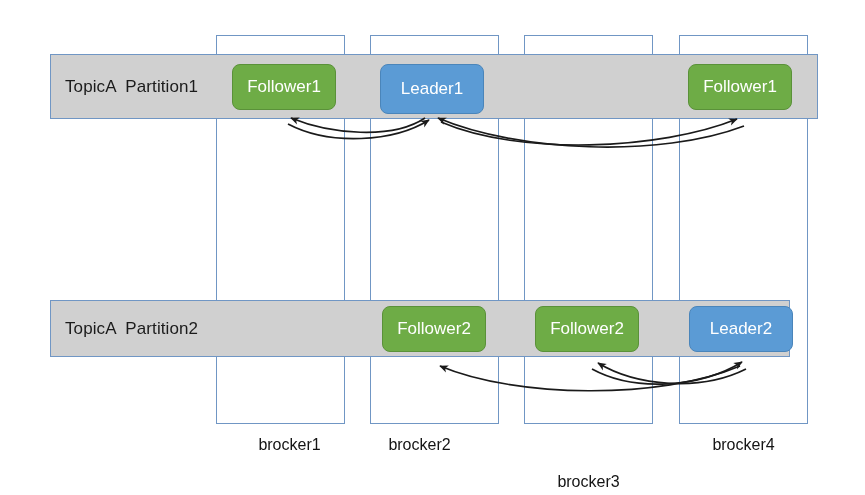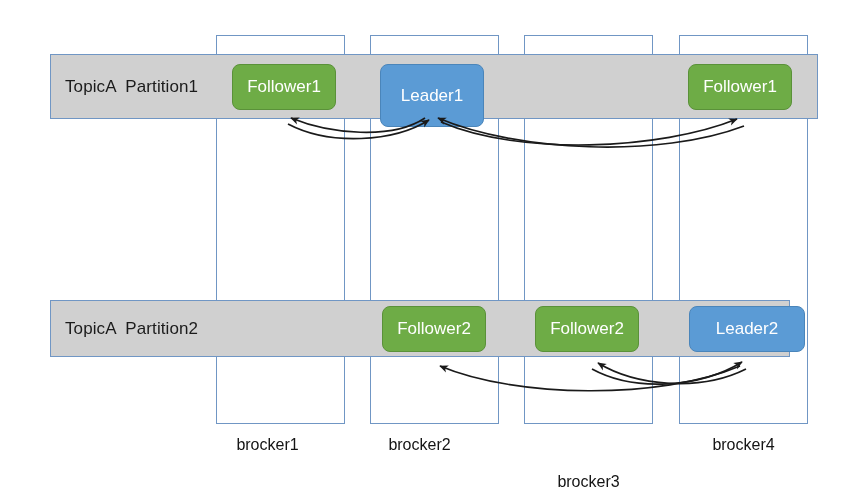--- a/index.html
+++ b/index.html
@@ -104,34 +104,34 @@
     <span class="partition-label">TopicA  Partition1</span>
   </div>
 
   <div class="partition-band" style="left:50px; top:300px; width:740px; height:57px;">
     <span class="partition-label">TopicA  Partition2</span>
   </div>
 
   <div class="node green" style="left:232px; top:64px; width:104px; height:46px;">
     <span>Follower1</span>
   </div>
-  <div class="node blue" style="left:380px; top:64px; width:104px; height:63px;">
+  <div class="node blue" style="left:380px; top:64px; width:104px; height:50px;">
     <span>Leader1</span>
   </div>
   <div class="node green" style="left:688px; top:64px; width:104px; height:46px;">
     <span>Follower1</span>
   </div>
 
   <div class="node green" style="left:382px; top:306px; width:104px; height:46px;">
     <span>Follower2</span>
   </div>
   <div class="node green" style="left:535px; top:306px; width:104px; height:46px;">
     <span>Follower2</span>
   </div>
-  <div class="node blue" style="left:689px; top:306px; width:116px; height:46px;">
+  <div class="node blue" style="left:689px; top:306px; width:104px; height:46px;">
     <span>Leader2</span>
   </div>
 
   <svg id="arrows" viewBox="0 0 865 495" xmlns="http://www.w3.org/2000/svg">
     <defs>
       <marker id="ah" markerWidth="11" markerHeight="11" refX="8.6" refY="4.2" orient="auto" markerUnits="userSpaceOnUse">
         <path d="M0.6,0.4 L9.4,4.2 L0.6,8.0 L3.0,4.2 Z" fill="#1a1a1a"></path>
       </marker>
     </defs>
 
@@ -141,18 +141,18 @@
     <path d="M 441 122 C 520 156, 660 150, 737 119" fill="none" stroke="#1a1a1a" stroke-width="1.7" marker-end="url(#ah)"></path>
     <path d="M 744 126 C 660 158, 518 152, 438 118" fill="none" stroke="#1a1a1a" stroke-width="1.7" marker-end="url(#ah)"></path>
 
     <path d="M 740 366 C 660 400, 516 398, 440 366" fill="none" stroke="#1a1a1a" stroke-width="1.7" marker-end="url(#ah)"></path>
 
     <path d="M 746 369 C 700 392, 636 386, 598 363" fill="none" stroke="#1a1a1a" stroke-width="1.7" marker-end="url(#ah)"></path>
 
     <path d="M 592 369 C 634 392, 700 388, 742 362" fill="none" stroke="#1a1a1a" stroke-width="1.7" marker-end="url(#ah)"></path>
   </svg>
 
-  <div class="broker-caption" style="left:203px; top:436px; width:129px;">brocker1</div>
+  <div class="broker-caption" style="left:225px; top:436px; width:129px;">brocker1</div>
   <div class="broker-caption" style="left:355px; top:436px; width:129px;">brocker2</div>
   <div class="broker-caption" style="left:524px; top:436px; width:129px;margin-top:37px;">brocker3</div>
   <div class="broker-caption" style="left:679px; top:436px; width:129px;">brocker4</div>
 
 </div>
 
 </body></html>

